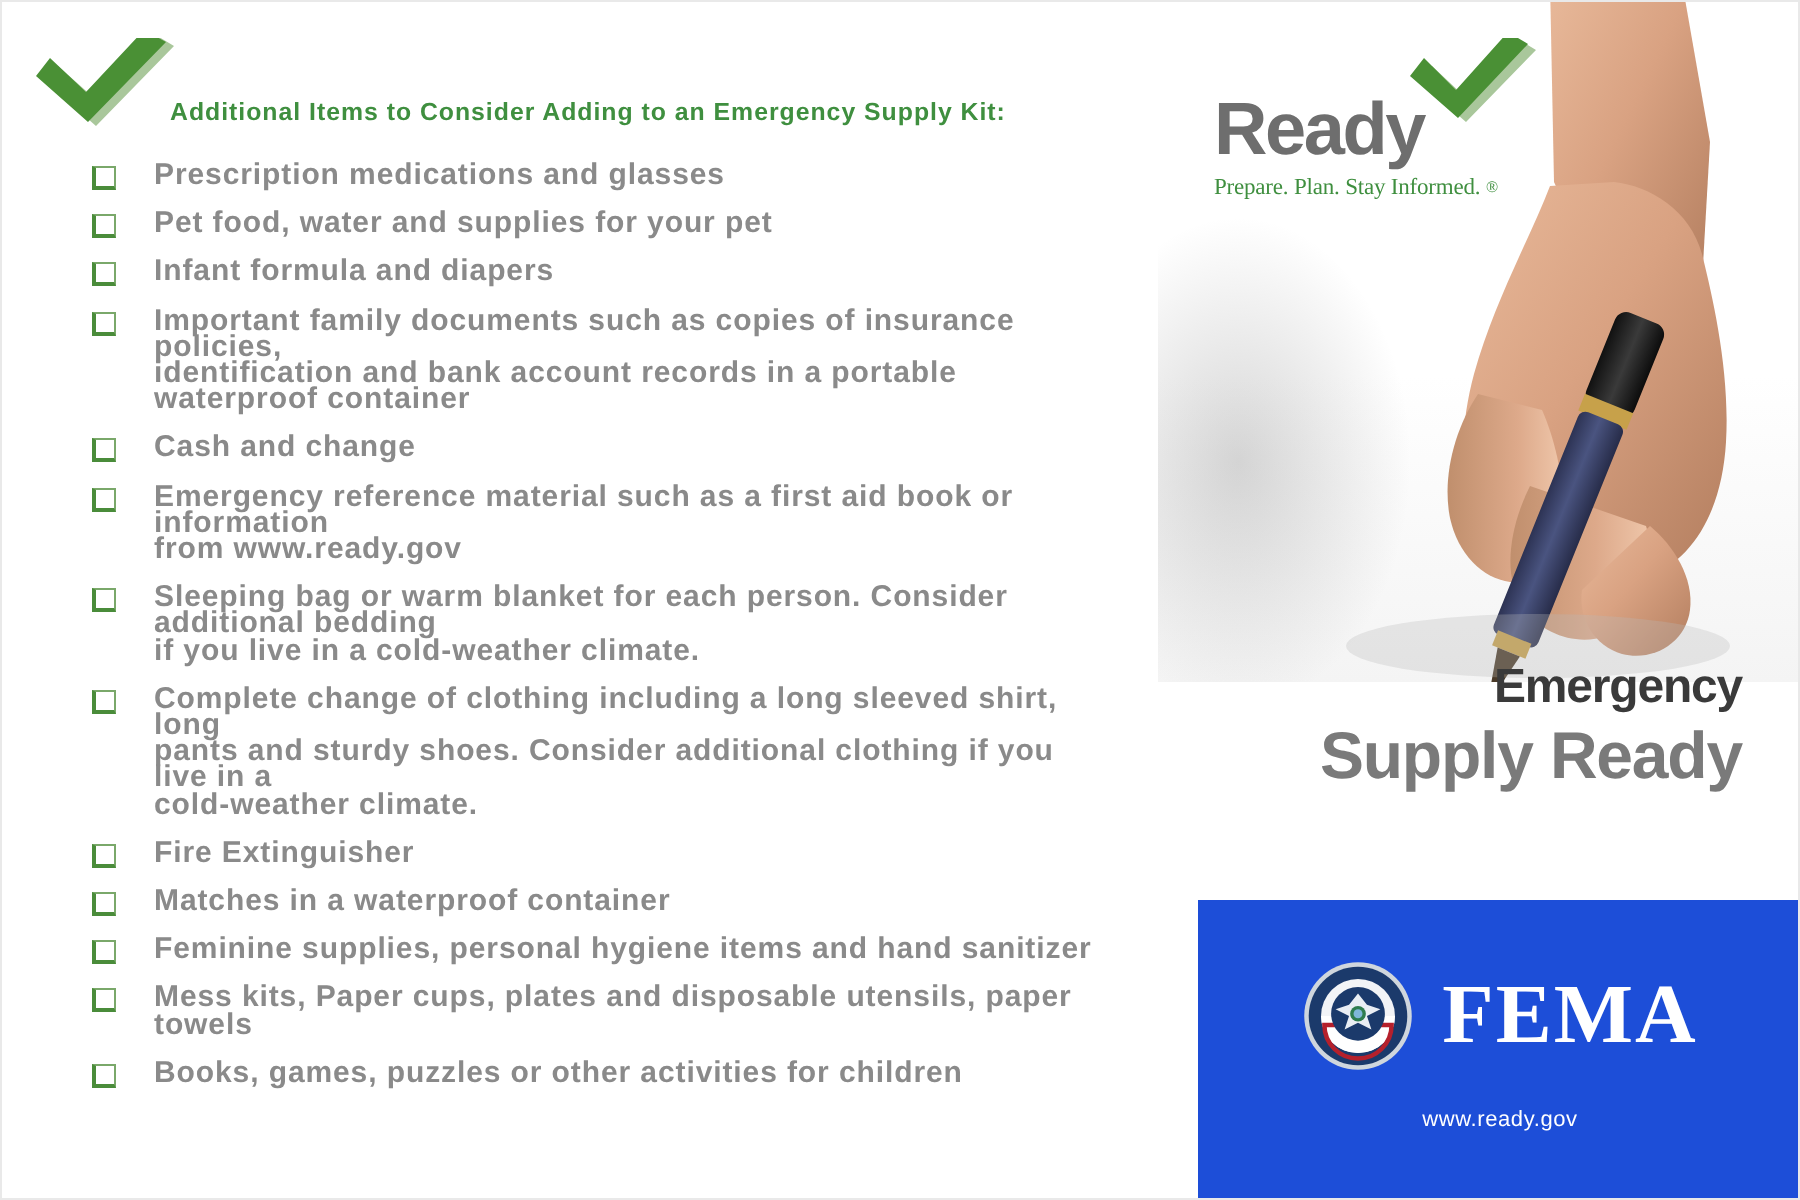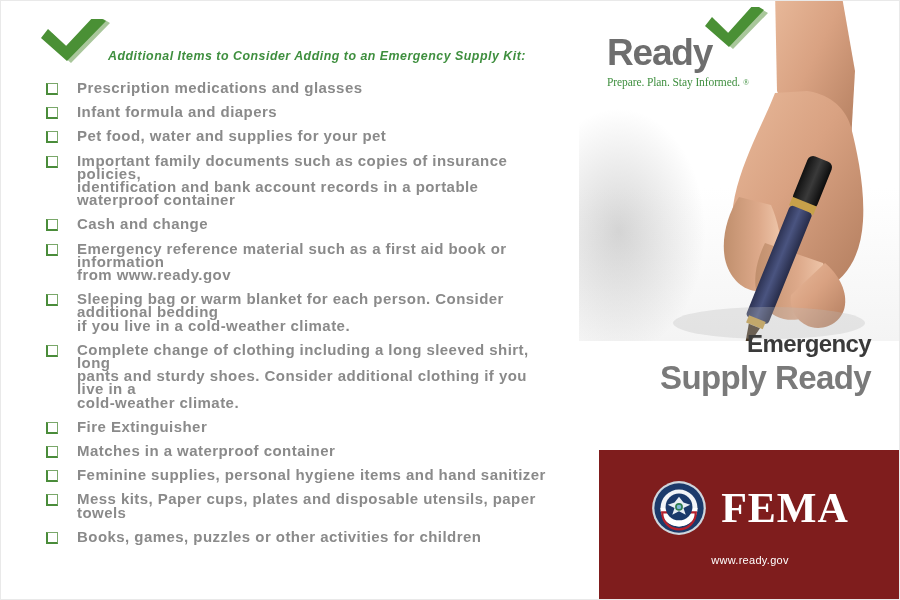--- a/index.html
+++ b/index.html
@@ -28,25 +28,24 @@
     position: absolute;
     left: 0;
     top: 0;
     width: 578px;
     height: 600px;
     background: #ffffff;
   }
 
   .header-row {
     position: absolute;
-    left: 39px;
+    left: 16px;
     top: 18px;
     width: 520px;
     height: 48px;
-    font-style: italic;
   }
   .header-check {
     position: absolute;
     left: 0px;
     top: 0px;
     width: 74px;
     height: 46px;
   }
   .header-title {
     position: absolute;
@@ -119,21 +118,21 @@
     left: 0; top: 0;
     width: 322px; height: 340px;
     background:
       radial-gradient(ellipse 120px 170px at 40px 230px, rgba(120,120,120,0.30) 0%, rgba(255,255,255,0) 72%),
       linear-gradient(to bottom, #ffffff 0%, #ffffff 55%, #f4f4f4 100%);
   }
 
   .ready-logo {
     position: absolute;
     left: 28px;
-    top: 32px;
+    top: 44px;
     z-index: 6;
   }
   .ready-word {
     font-size: 37px;
     font-weight: bold;
     color: #6e6e6e;
     letter-spacing: -1.2px;
     line-height: 40px;
   }
   .ready-tag {
@@ -184,21 +183,21 @@
     letter-spacing: -0.6px;
   }
 
   
   .fema-panel {
     position: absolute;
     left: 20px;
     top: 449px;
     width: 302px;
     height: 150px;
-    background: #7f1d1d;
+    background: #1d4ed8;
   }
   .fema-row {
     position: absolute;
     left: 0;
     top: 30px;
     width: 302px;
     display: flex;
     align-items: center;
     justify-content: center;
   }
@@ -244,26 +243,26 @@
 
     <div class="checklist">
 
       <div class="check-item">
         <span class="check-box"></span>
         <span class="check-text">Prescription medications and glasses</span>
       </div>
 
       <div class="check-item">
         <span class="check-box"></span>
+        <span class="check-text">Pet food, water and supplies for your pet</span>
+      </div>
+
+      <div class="check-item">
+        <span class="check-box"></span>
         <span class="check-text">Infant formula and diapers</span>
-      </div>
-
-      <div class="check-item">
-        <span class="check-box"></span>
-        <span class="check-text">Pet food, water and supplies for your pet</span>
       </div>
 
       <div class="check-item">
         <span class="check-box"></span>
         <span class="check-text">Important family documents such as copies of insurance policies,
 identification and bank account records in a portable waterproof container</span>
       </div>
 
       <div class="check-item">
         <span class="check-box"></span>

